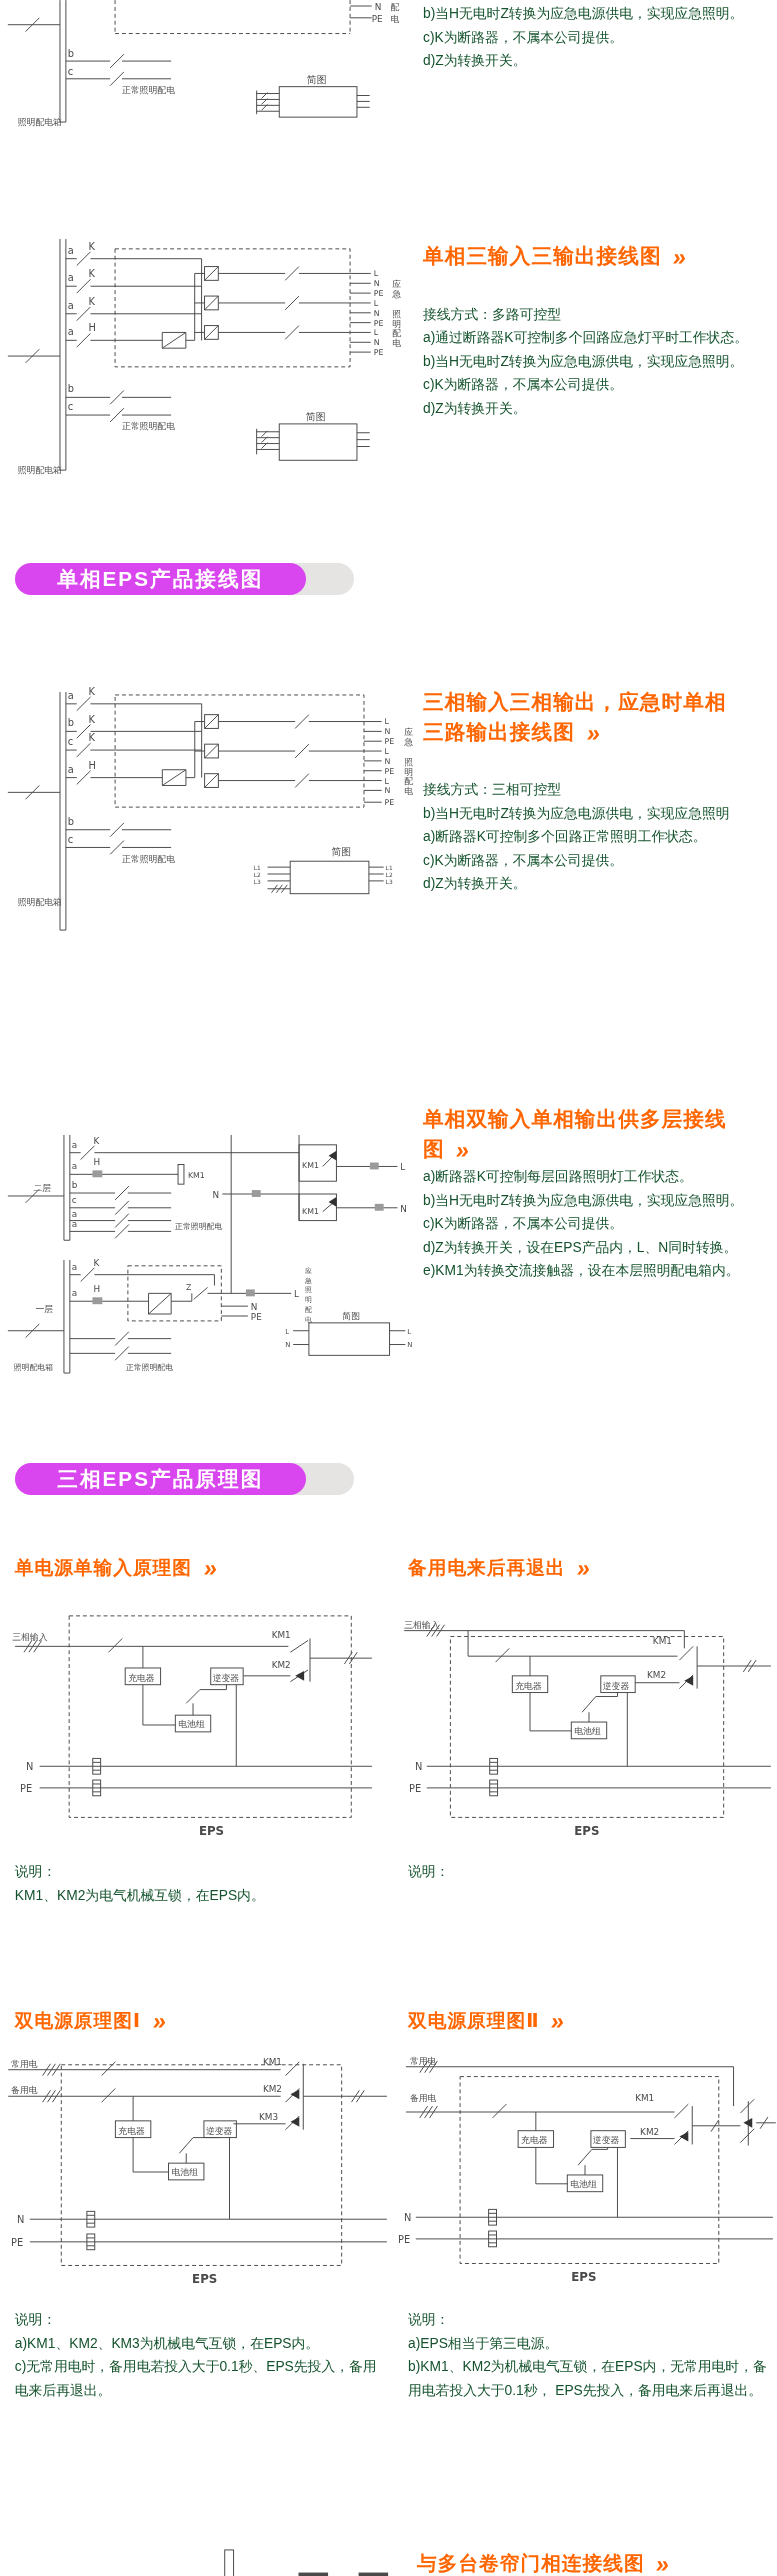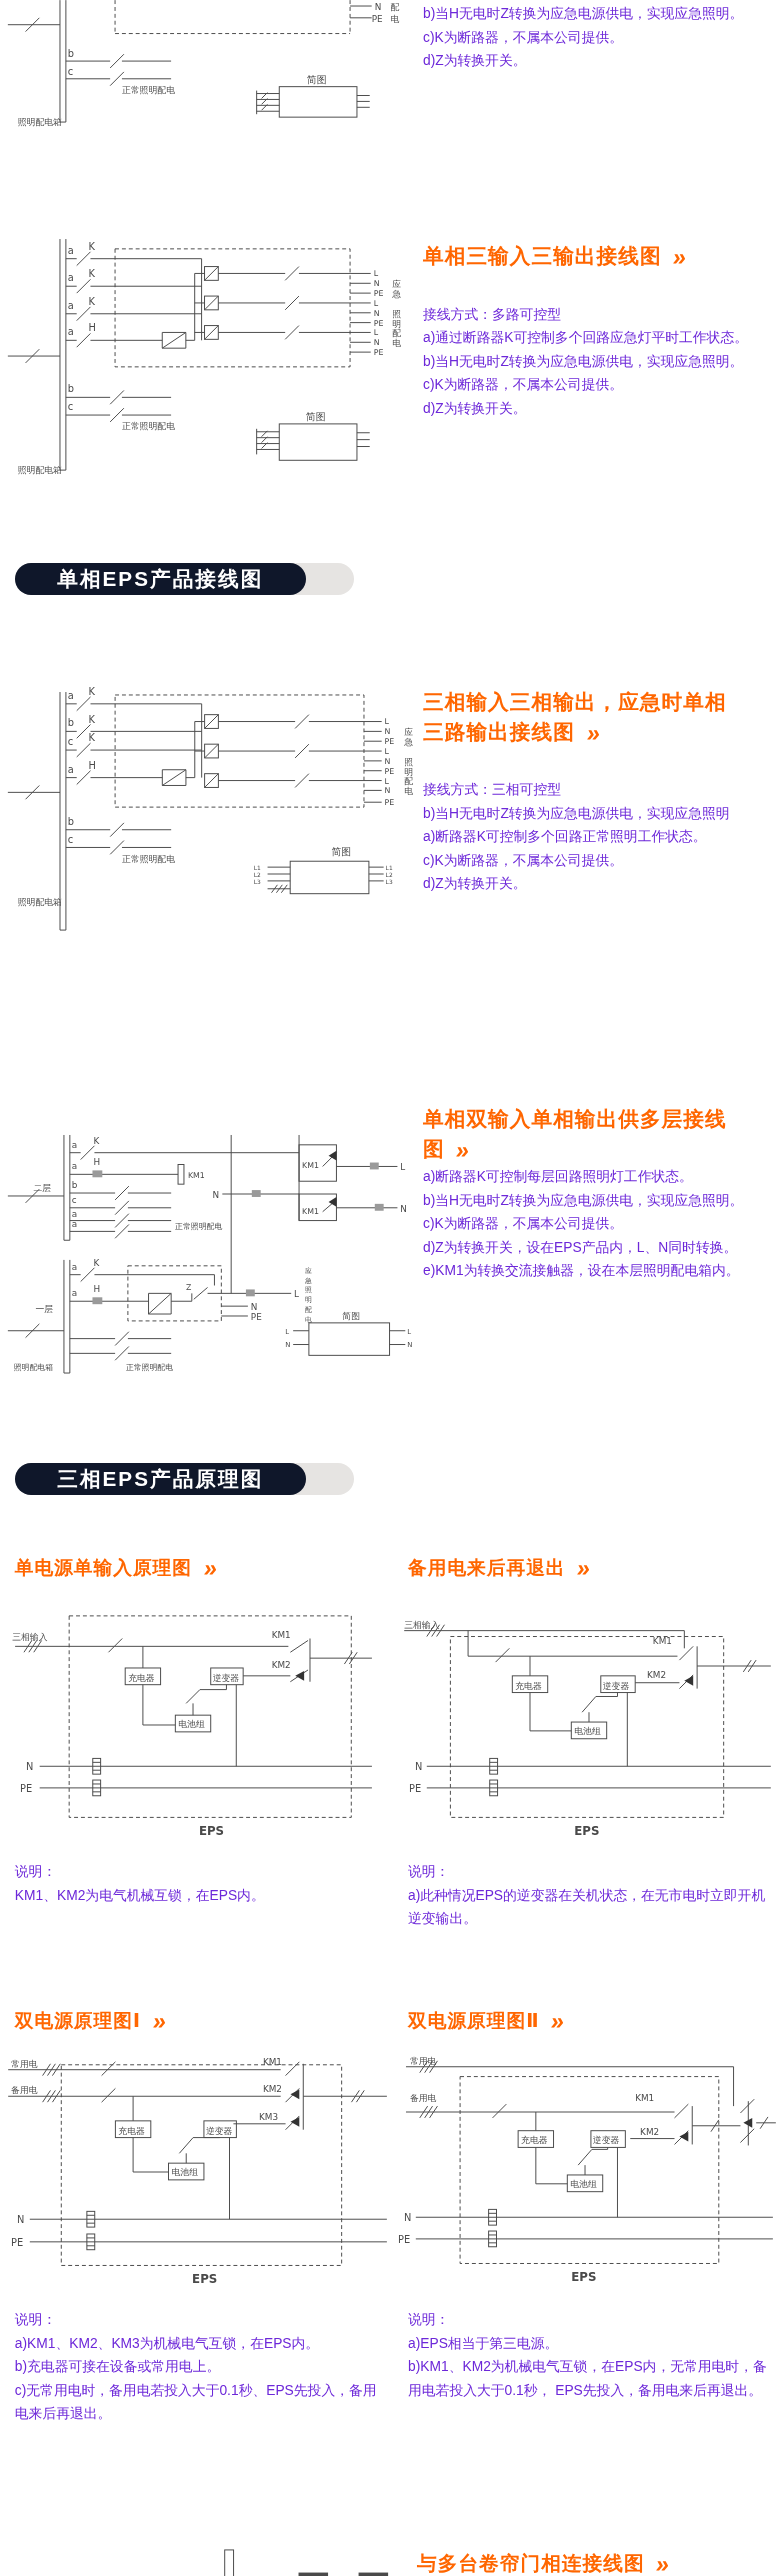--- a/index.html
+++ b/index.html
@@ -1,26 +1,26 @@
 <!DOCTYPE html>
 <html><head>
 <meta charset="utf-8">
 <style>
   html,body{margin:0;padding:0;background:#fff;}
   #page{position:relative;width:778px;height:2576px;background:#fff;overflow:hidden;
         font-family:"Liberation Sans","DejaVu Sans",sans-serif;}
   .abs{position:absolute;}
-  .note{margin:0;font-size:13.8px;line-height:23.6px;color:#6d28d9;}
+  .note{margin:0;font-size:13.8px;line-height:23.6px;color:#14532d;}
   .sec-title{font-weight:bold;font-size:20.7px;line-height:29.5px;color:#f60;letter-spacing:1px;cursor:pointer;}
   .chev{display:inline-block;color:#f60;font-weight:bold;font-size:23.6px;margin-left:11.8px;
         transform:skewX(-8deg);vertical-align:-2px;}
   .gap14{margin-top:30px;}
   .banner{height:32px;}
   .banner-tail{position:absolute;left:0;top:0;height:32px;background:#e6e4e2;border-radius:16.7px;}
-  .banner-pill{position:absolute;left:0;top:0;height:32px;background:#0f172a;border-radius:16.7px;
+  .banner-pill{position:absolute;left:0;top:0;height:32px;background:#d946ef;border-radius:16.7px;
         color:#fff;font-weight:bold;font-size:20.7px;line-height:32px;text-align:center;letter-spacing:2px;}
   svg{display:block;}
   svg text{font-family:"DejaVu Sans","Liberation Sans",sans-serif;fill:#4a4a4a;}
   .dl{stroke:#4a4a4a;stroke-width:1;fill:none;}
   .dd{stroke-dasharray:4 3;}
   .gbox{fill:#9a9a9a;stroke:none;}
   .tri{fill:#333;stroke:none;}
   .t9{font-size:9px;} .t8{font-size:8px;} .t7{font-size:7px;} .t6{font-size:6px;}
   .t10{font-size:10px;} .t12{font-size:12px;font-weight:bold;}
 </style>
@@ -496,21 +496,20 @@
     <text x="10" y="186" class="t10">PE</text>
     <text x="178" y="230" class="t12">EPS</text>
   </svg>
 
   <div class="abs" style="left:14.8px;top:1860px;width:362px">
     <p class="note">说明：</p>
     <p class="note">KM1、KM2为电气机械互锁，在EPS内。</p>
   </div>
   <div class="abs" style="left:408px;top:1860px;width:362px">
     <p class="note">说明：</p>
-    <p class="note">a)此种情况EPS的逆变器在关机状态，在无市电时立即开机逆变输出。</p>
   </div>
 
   <div class="abs sec-title" style="left:14.8px;top:2006px;font-size:18.7px">
     <span>双电源原理图Ⅰ</span><span class="chev">»</span>
   </div>
   <div class="abs sec-title" style="left:408px;top:2006px;font-size:18.7px">
     <span>双电源原理图Ⅱ</span><span class="chev">»</span>
   </div>
 
   <svg class="abs" style="left:4.9px;top:2052px" width="389" height="241" viewBox="0 0 395 245">
@@ -619,21 +618,20 @@
         <path d="M96,186 H104 M96,190 H104 M96,194 H104"></path>
     </g>
     <text x="10" y="172" class="t10">N</text>
     <text x="4" y="194" class="t10">PE</text>
     <text x="180" y="233" class="t12">EPS</text>
   </svg>
 
   <div class="abs" style="left:14.8px;top:2308px;width:362px">
     <p class="note">说明：</p>
     <p class="note">a)KM1、KM2、KM3为机械电气互锁，在EPS内。</p>
-    <p class="note">b)充电器可接在设备或常用电上。</p>
     <p class="note">c)无常用电时，备用电若投入大于0.1秒、EPS先投入，备用电来后再退出。</p>
   </div>
   <div class="abs" style="left:408px;top:2308px;width:362px">
     <p class="note">说明：</p>
     <p class="note">a)EPS相当于第三电源。</p>
     <p class="note">b)KM1、KM2为机械电气互锁，在EPS内，无常用电时，备用电若投入大于0.1秒， EPS先投入，备用电来后再退出。</p>
   </div>
 
 
   <svg class="abs" style="left:197px;top:2545px" width="207" height="31.5" viewBox="0 0 210 32">

